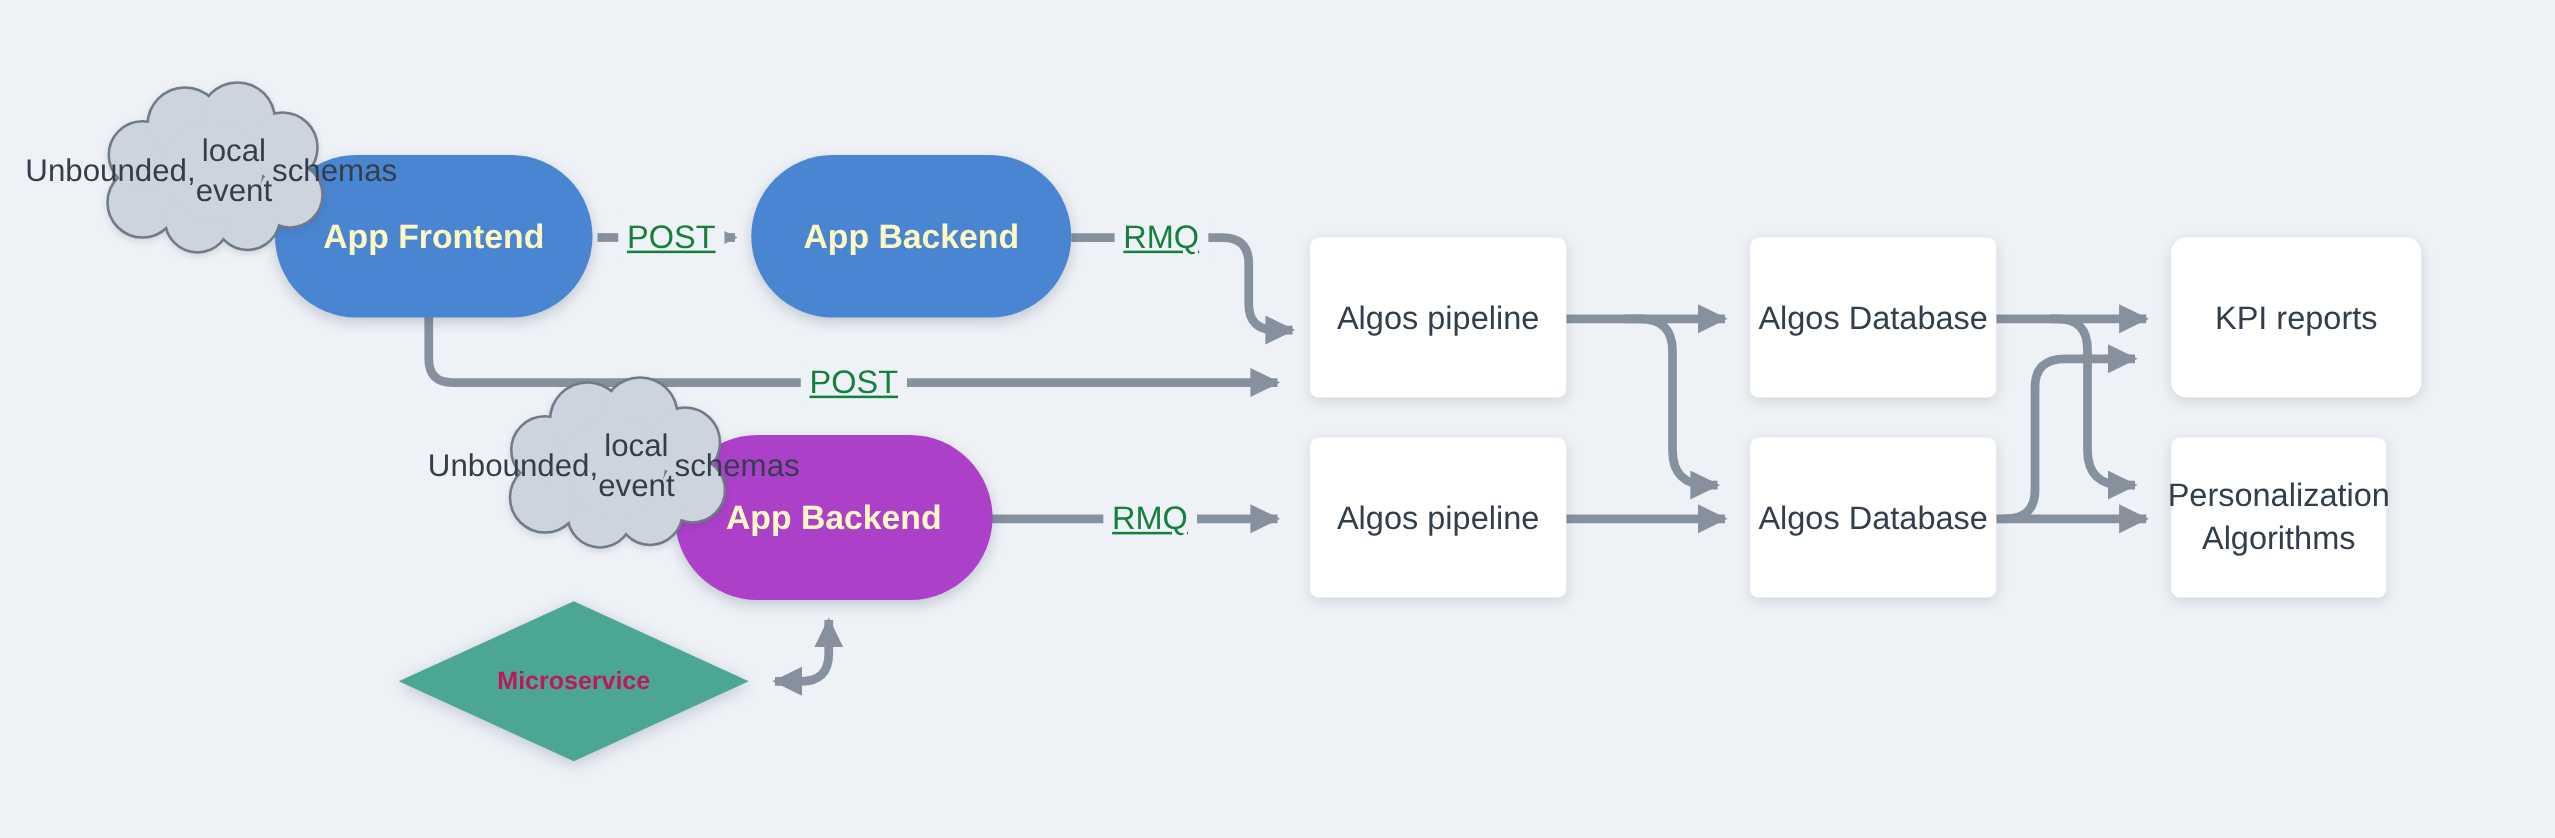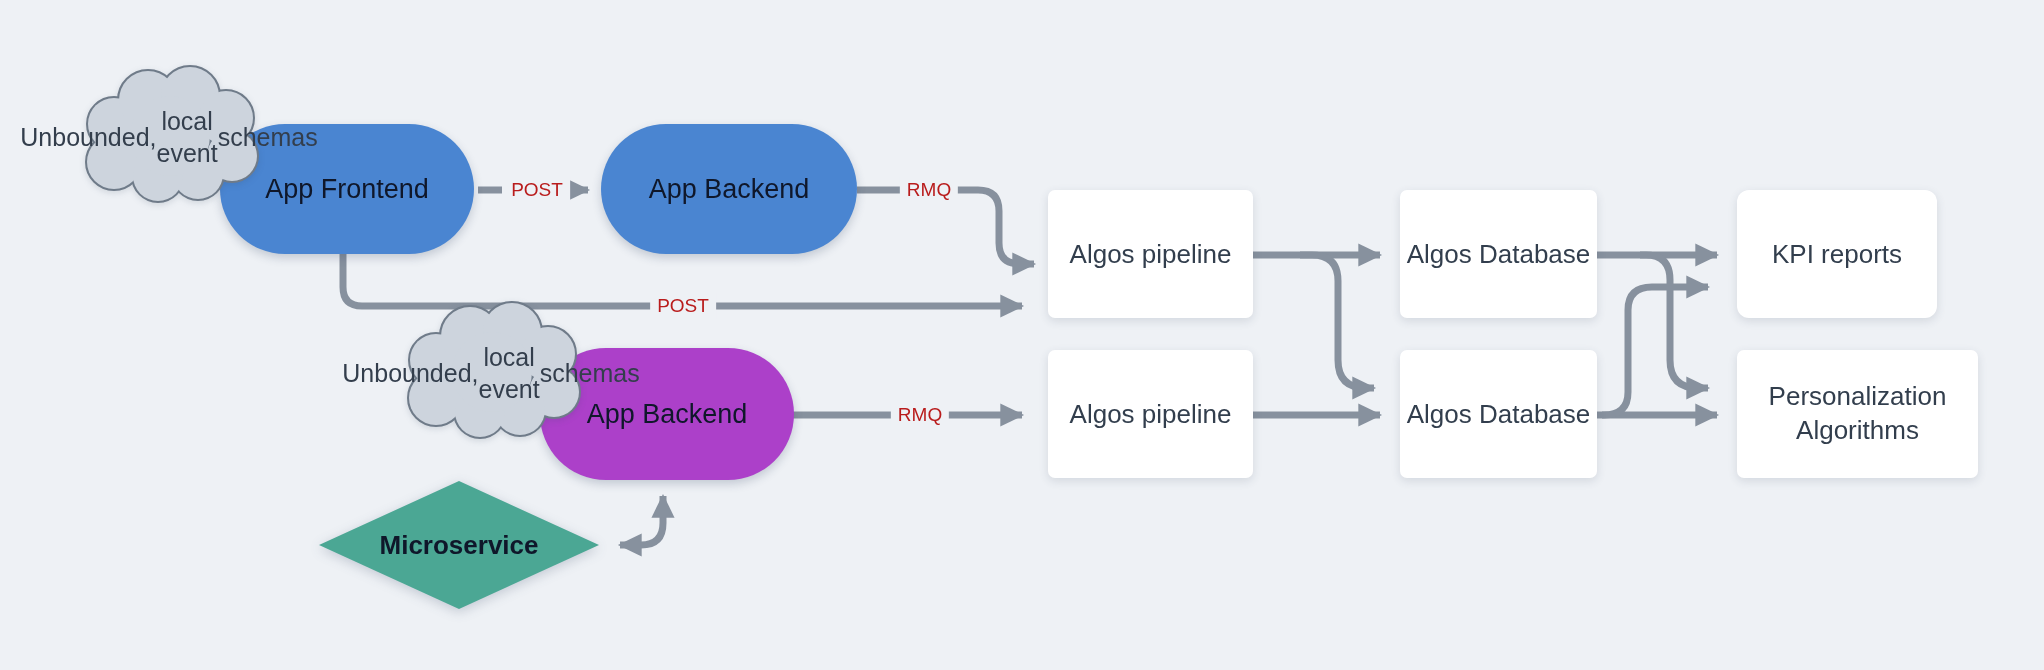--- a/index.html
+++ b/index.html
@@ -15,21 +15,21 @@
   }
   .connector-layer{
     position:absolute;left:0;top:0;width:2044px;height:670px;
     z-index:1;
   }
   .node{position:absolute;box-sizing:border-box;}
   .pill{
     z-index:2;
     border-radius:999px;
     display:flex;align-items:center;justify-content:center;
-    color:#0f172a;font-size:27px;font-weight:400;
+    color:#fef9c3;font-size:27px;font-weight:700;
     box-shadow:0 4px 10px rgba(40,60,90,.22);
   }
   .pill--blue{background:#4a85d1;}
   .pill--purple{background:#ac40c9;}
   .box{
     z-index:2;
     background:#ffffff;border-radius:7px;
     display:flex;align-items:center;justify-content:center;
     color:#323e4d;font-size:26px;font-weight:400;
     box-shadow:0 3px 10px rgba(50,65,90,.14);
@@ -42,28 +42,28 @@
   .cloud .cloud-text{
     position:absolute;left:0;top:0;width:100%;height:100%;
     display:flex;flex-direction:row;align-items:center;justify-content:center;
     color:#333e4c;font-size:25px;line-height:1.28;text-align:center;
   }
   .diamond{z-index:2;}
   .diamond svg{position:absolute;left:0;top:0;filter:drop-shadow(0 3px 6px rgba(40,60,90,.22));}
   .diamond .diamond-label{
     position:absolute;left:0;top:0;width:100%;height:100%;
     display:flex;align-items:center;justify-content:center;
-    color:#0f172a;font-size:26px;font-weight:700;
+    color:#be185d;font-size:20px;font-weight:700;
   }
   .edge-label{
     position:absolute;z-index:2;
     transform:translate(-50%,-50%);
     background:#eef1f5;
-    color:#b91c1c;font-size:19px;font-weight:400;
-    padding:2px 7px;white-space:nowrap;
+    color:#15803d;font-size:26px;font-weight:400;
+    padding:2px 7px;white-space:nowrap;text-decoration:underline;
   }
 </style>
 </head>
 <body>
 
 <div class="canvas">
 
   <svg class="connector-layer" width="2044" height="670" viewBox="0 0 2044 670">
     <defs>
       <marker id="ah" markerUnits="strokeWidth" markerWidth="3.6" markerHeight="3.4" refX="3.1" refY="1.65" orient="auto">
@@ -186,21 +186,21 @@
   </div>
 
   <div class="node box" style="left:1048px;top:350px;width:205px;height:128px;">
     <span class="box-label">Algos pipeline</span>
   </div>
 
   <div class="node box" style="left:1400px;top:350px;width:197px;height:128px;">
     <span class="box-label">Algos Database</span>
   </div>
 
-  <div class="node box box--wrap" style="left:1737px;top:350px;width:241px;height:128px;">
+  <div class="node box box--wrap" style="left:1737px;top:350px;width:172px;height:128px;">
     <span class="box-label">Personalization Algorithms</span>
   </div>
 
   <div class="edge-label" style="left:537px;top:190px;">POST</div>
   <div class="edge-label" style="left:929px;top:190px;">RMQ</div>
   <div class="edge-label" style="left:683px;top:306px;">POST</div>
   <div class="edge-label" style="left:920px;top:415px;">RMQ</div>
 
 </div>
 

